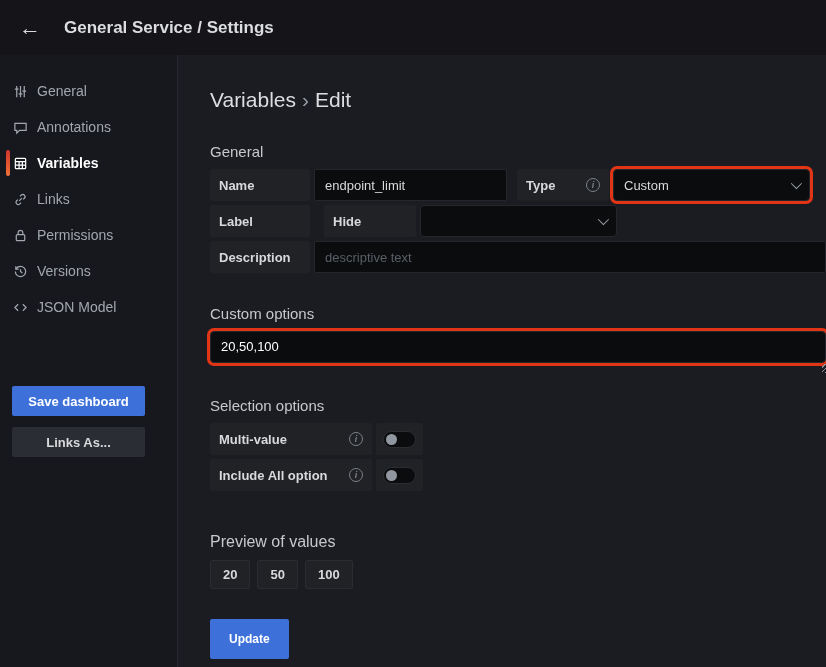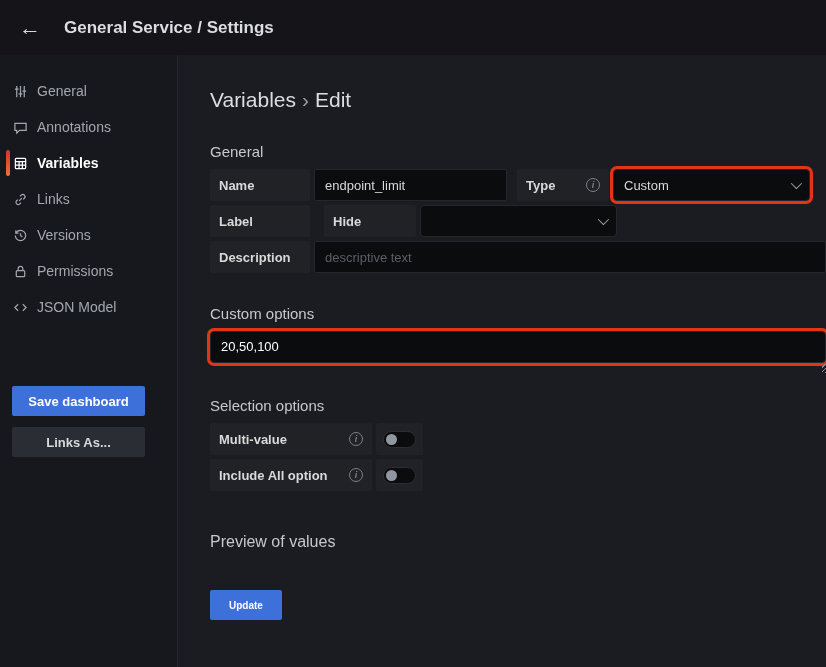--- a/index.html
+++ b/index.html
@@ -131,21 +131,21 @@
     position: absolute; left: 2px; top: 2px; width: 11px; height: 11px;
     border-radius: 50%; background: #9097a0;
   }
 
   .chips { display: flex; gap: 7px; }
   .chip {
     background: #202226; border: 1px solid #2a2c32; border-radius: 2px;
     height: 29px; padding: 0 12px; display: flex; align-items: center;
     color: #d8d9da; font-size: 13px; font-weight: 600; cursor: pointer;
   }
-  .update-btn { margin-top: 30px; height: 30px; padding: 0 19px; font-size: 10px; }
+  .update-btn { margin-top: 30px; height: 40px; padding: 0 19px; font-size: 12px; }
 </style>
 </head>
 <body>
 
 <div class="app">
 
   <header class="topbar">
     <button class="back-btn">
       <span>←</span>
     </button>
@@ -194,36 +194,36 @@
                 <path d="M7.5 4.5l1.2-1.2a2.4 2.4 0 013.4 3.4L10.9 7.9"></path>
                 <path d="M8.5 11.5l-1.2 1.2a2.4 2.4 0 01-3.4-3.4l1.2-1.2"></path>
               </svg>
           </span>
           <span>Links</span>
         </div>
 
         <div class="nav-item">
           <span class="nav-icon">
             <svg viewBox="0 0 16 16">
+                <rect x="3.5" y="7" width="9" height="6.5" rx="1"></rect>
+                <path d="M5.5 7V5a2.5 2.5 0 015 0v2"></path>
+              </svg>
+          </span>
+          <span>Permissions</span>
+        </div>
+
+        <div class="nav-item">
+          <span class="nav-icon">
+            <svg viewBox="0 0 16 16">
                 <path d="M2.5 8a5.5 5.5 0 105.5-5.5c-2.2 0-4.1 1.3-5 3.1"></path>
                 <path d="M3 2.5v3h3"></path>
                 <path d="M8 5.5V8l2 1.5"></path>
               </svg>
           </span>
           <span>Versions</span>
-        </div>
-
-        <div class="nav-item">
-          <span class="nav-icon">
-            <svg viewBox="0 0 16 16">
-                <rect x="3.5" y="7" width="9" height="6.5" rx="1"></rect>
-                <path d="M5.5 7V5a2.5 2.5 0 015 0v2"></path>
-              </svg>
-          </span>
-          <span>Permissions</span>
         </div>
 
         <div class="nav-item">
           <span class="nav-icon">
             <svg viewBox="0 0 16 16">
                 <path d="M5.5 4.5L2 8l3.5 3.5M10.5 4.5L14 8l-3.5 3.5"></path>
               </svg>
           </span>
           <span>JSON Model</span>
         </div>
@@ -310,18 +310,23 @@
         </div>
         <div class="toggle-box">
           <span class="toggle-track">
               <span class="toggle-knob"></span>
             </span>
         </div>
       </div>
 
       <div class="section-heading preview-h">Preview of values</div>
 
+      <div class="chips">
+        <span class="chip">20</span>
+        <span class="chip">50</span>
+        <span class="chip">100</span>
+      </div>
 
       <button class="btn btn-primary update-btn">Update</button>
 
     </main>
   </div>
 </div>
 
 </body></html>

